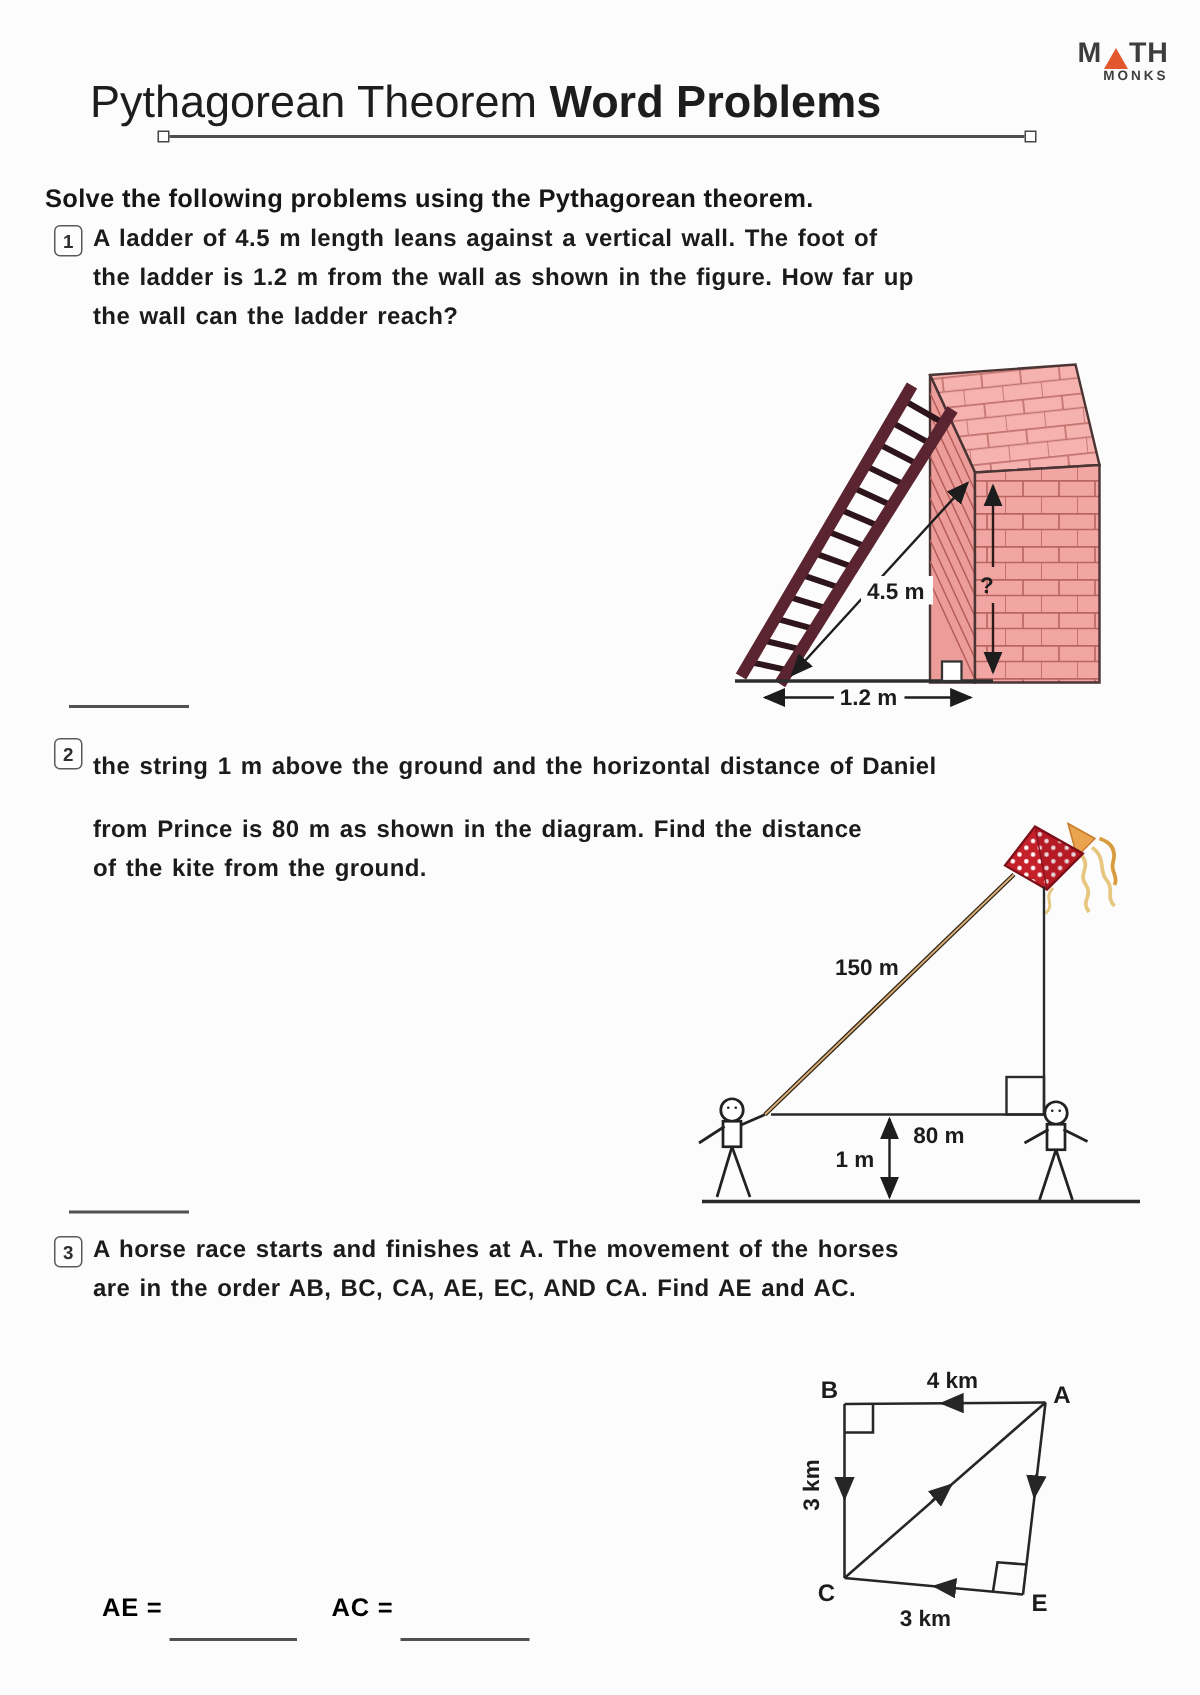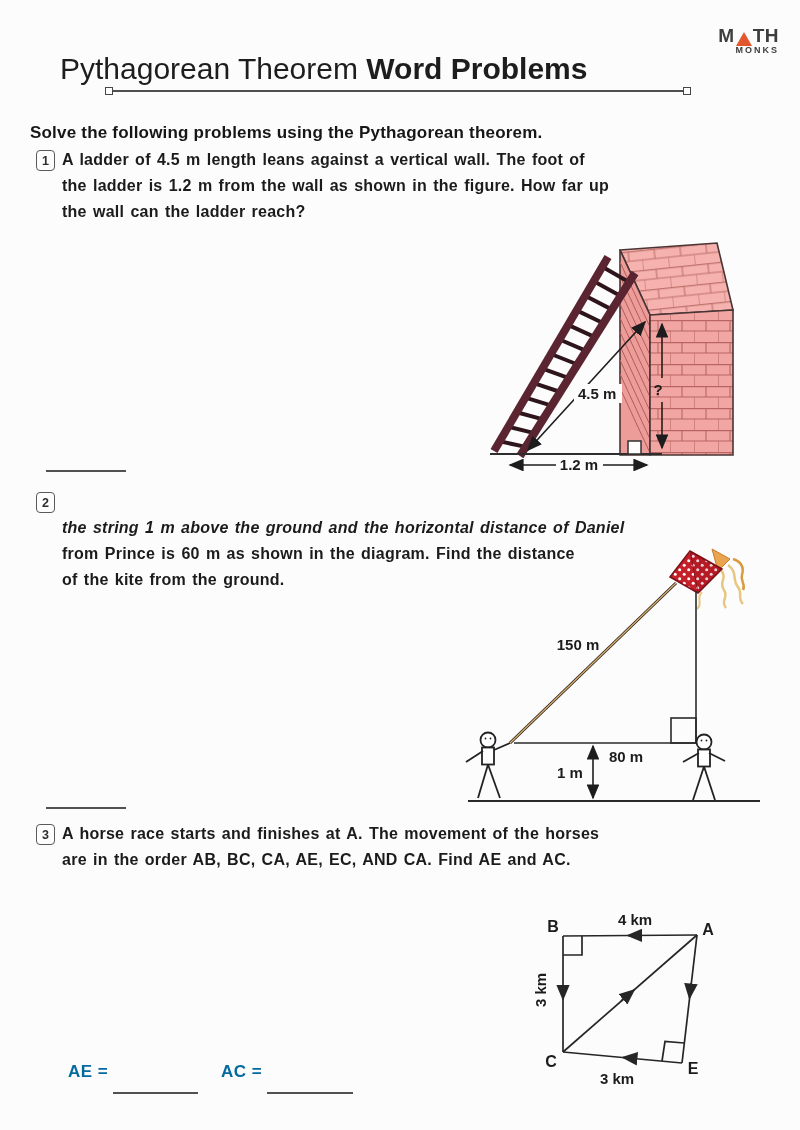--- a/index.html
+++ b/index.html
@@ -20,21 +20,21 @@
   .divider{position:absolute;left:109px;top:90px;width:578px;border-top:2px solid #4f4f4f;}
   .divider::before,.divider::after{content:"";position:absolute;top:-5px;width:6px;height:6px;background:#fff;border:1.6px solid #454545;}
   .divider::before{left:-4px;}
   .divider::after{right:-4px;}
   .instruction{position:absolute;left:30px;top:111px;font-size:17px;font-weight:bold;letter-spacing:.2px;color:#161616;margin-top:12px;}
   
   .numbox{position:absolute;width:17px;height:19px;border:1.6px solid #5a5a5a;border-radius:4px;
     display:flex;align-items:center;justify-content:center;font-size:12.5px;font-weight:bold;color:#2e2e2e;background:#fdfdfd;}
   .pline{position:absolute;left:62px;font-size:16px;font-weight:bold;letter-spacing:.25px;word-spacing:1.5px;color:#1b1b1b;white-space:nowrap;}
   .blank{position:absolute;border-bottom:2.2px solid #515151;height:10px;}
-  .ansrow-label{position:absolute;font-size:17px;font-weight:bold;letter-spacing:.5px;color:#0369a1;}
+  .ansrow-label{position:absolute;font-size:17px;font-weight:bold;letter-spacing:.5px;color:#000000;}
   svg{position:absolute;overflow:visible;}
   svg text{font-family:"Liberation Sans","DejaVu Sans",sans-serif;font-weight:bold;fill:#1c1c1c;}
 </style>
 </head>
 <body>
 
 <div class="page">
 
   <div class="logo">
     <div class="logo-top">
@@ -128,22 +128,22 @@
     <text x="148" y="167" font-size="15">4.5 m</text>
 
     <line x1="80" y1="233" x2="217" y2="233" stroke="#1d1d1d" stroke-width="1.6" marker-start="url(#ar1)" marker-end="url(#ar1)"></line>
     <rect x="126" y="224" width="47" height="17" fill="#fcfcfc"></rect>
     <text x="149" y="238" font-size="15" text-anchor="middle">1.2 m</text>
   </svg>
 
   <div class="blank" style="left:46px;top:460px;width:80px;"></div>
 
   <div class="numbox" style="left:36px;top:492px;">2</div>
-  <div class="pline" style="top:519px;font-style:italic;">the string 1 m above the ground and the horizontal distance of Daniel</div>
-  <div class="pline" style="top:545px;">from Prince is 60 m as shown in the diagram. Find the distance</div>
+  <div class="pline" style="top:503px;">the string 1 m above the ground and the horizontal distance of Daniel</div>
+  <div class="pline" style="top:545px;">from Prince is 80 m as shown in the diagram. Find the distance</div>
   <div class="pline" style="top:571px;">of the kite from the ground.</div>
 
   <svg style="left:430px;top:545px;" width="370" height="270" viewBox="0 0 370 270">
     <defs>
       <marker id="ar2" viewBox="0 0 10 8" markerWidth="10" markerHeight="8" refX="8.5" refY="4" orient="auto-start-reverse">
         <path d="M0,0 L9.5,4 L0,8 z" fill="#1d1d1d"></path>
       </marker>
       <pattern id="dots" width="9" height="9" patternUnits="userSpaceOnUse">
         <rect width="9" height="9" fill="#c51f2a"></rect>
         <circle cx="2.2" cy="2.2" r="1.5" fill="#ffffff"></circle>

